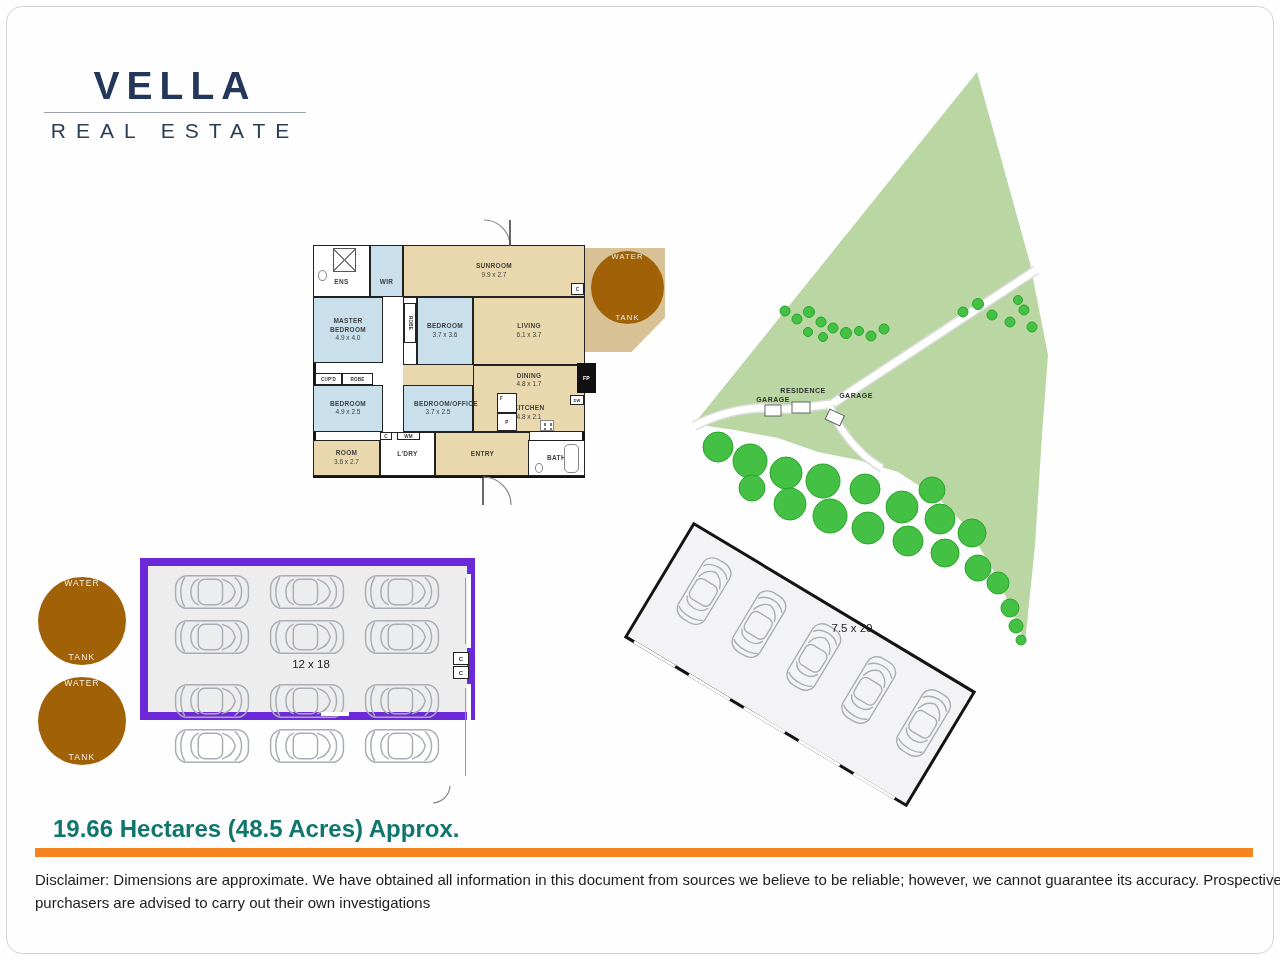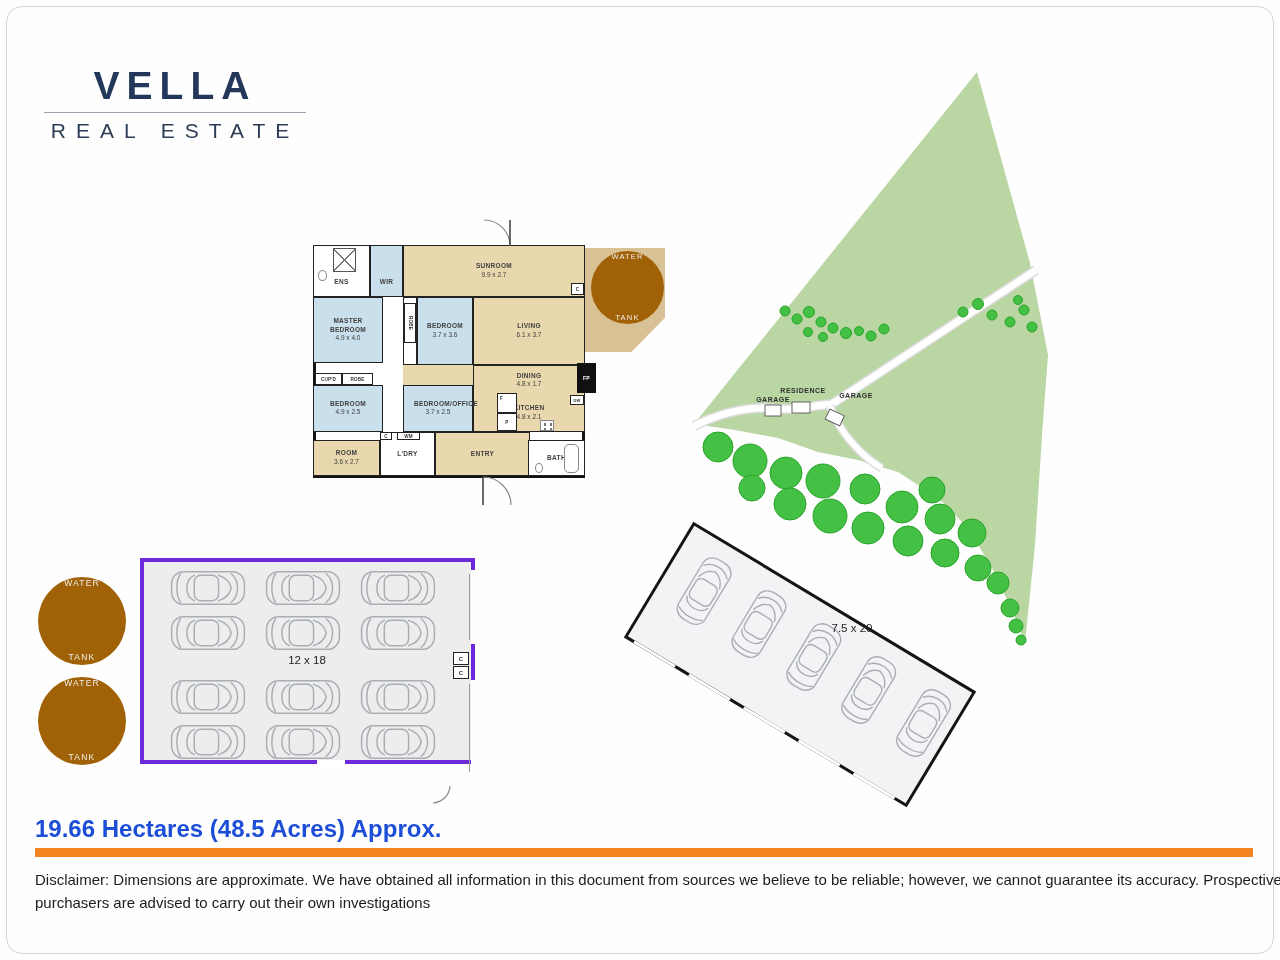--- a/index.html
+++ b/index.html
@@ -43,37 +43,37 @@
         clip-path:polygon(0 0,100% 0,100% 67%,58% 100%,0 100%);}
   .tank{position:absolute;border-radius:50%;background:#a16207;color:#efefef;
         display:flex;flex-direction:column;align-items:center;justify-content:space-between;
         letter-spacing:1.2px;line-height:1.6;}
   .tank.small{font-size:7.5px;}
   .tank.big{font-size:8.5px;}
   .fixture{position:absolute;box-sizing:border-box;border:1px solid #888;background:#fff;}
   .arc{position:absolute;}
 
   
-  .shed{position:absolute;left:140px;top:558px;width:335px;height:206px;background:#ededed;
-        border:4px solid #6d28d9;box-sizing:border-box;}
+  .shed{position:absolute;left:140px;top:558px;width:335px;height:162px;background:#ededed;
+        border:8px solid #6d28d9;box-sizing:border-box;}
   .shed-dims{position:absolute;left:118px;top:92px;width:90px;text-align:center;
         font-size:11.5px;color:#222;}
   .car{position:absolute;}
   .gapv{position:absolute;background:#fff;}
   .leaf{position:absolute;background:#9a9a9a;}
 
   
   .carport{position:absolute;left:635px;top:597px;width:330px;height:135px;background:#f3f3f5;
         border:3px solid #141414;box-sizing:border-box;transform:rotate(31deg);}
   .cp-gap{position:absolute;bottom:-3px;height:3px;background:#fff;}
   .carport-dims{position:absolute;left:770px;top:622px;width:92px;text-align:center;
         font-size:11.5px;color:#222;margin-left:36px;}
 
   
-  .area-title{position:absolute;left:35px;top:815px;font-size:24px;font-weight:700;color:#1d4ed8;}
+  .area-title{position:absolute;left:53px;top:815px;font-size:24px;font-weight:700;color:#0f766e;}
   .address{position:absolute;right:27px;top:821px;font-size:20px;font-weight:400;color:#111;}
   .orange-bar{position:absolute;left:35px;top:848px;width:1218px;height:9px;background:#f5831f;}
   .disclaimer{position:absolute;left:35px;top:868px;font-size:15px;color:#1c1c1c;line-height:1.55;
         white-space:nowrap;}
 </style>
 </head>
 <body>
 
 <div class="page">
   <div class="page-frame"></div>

